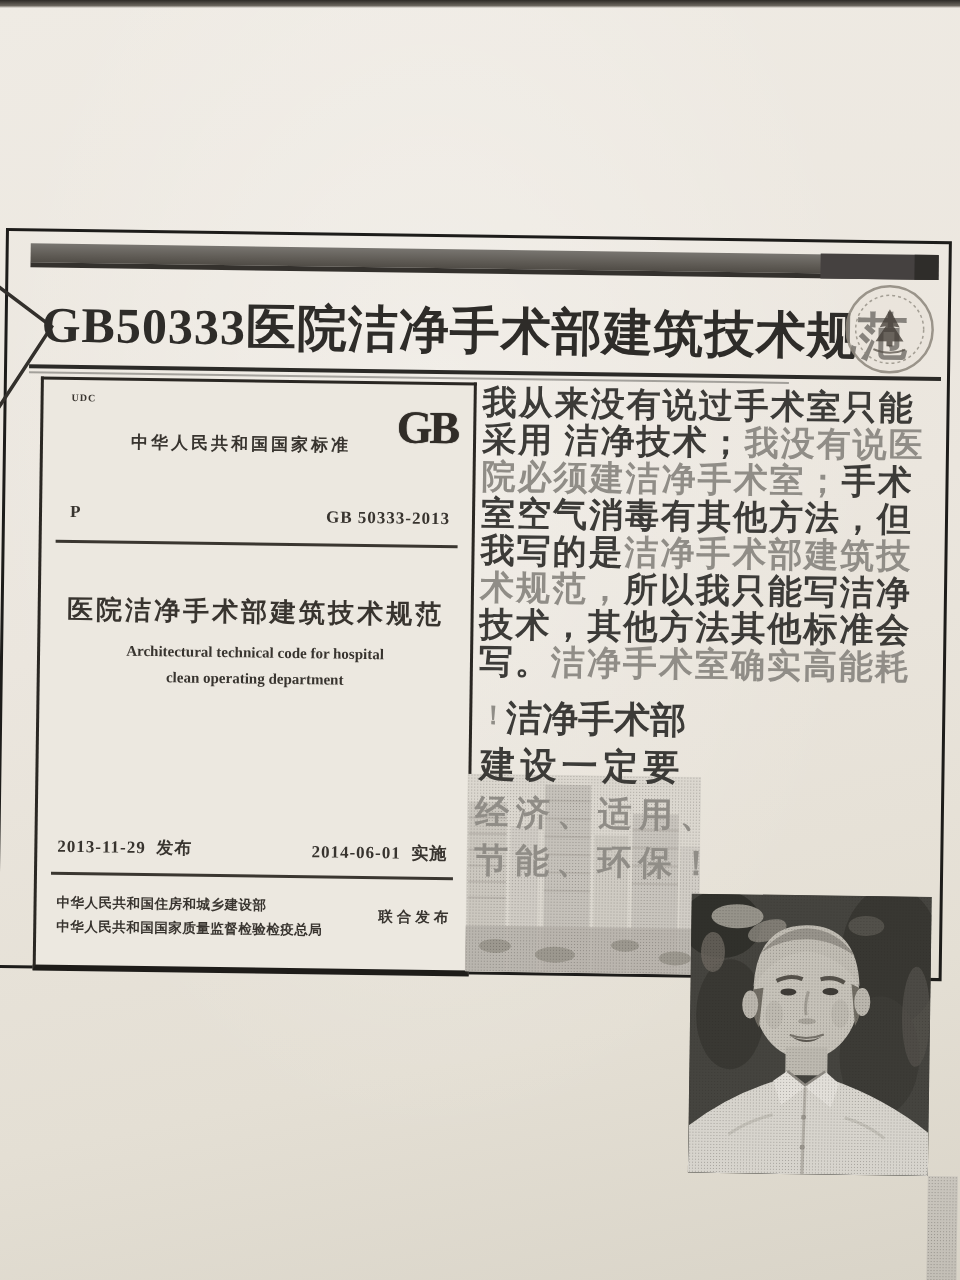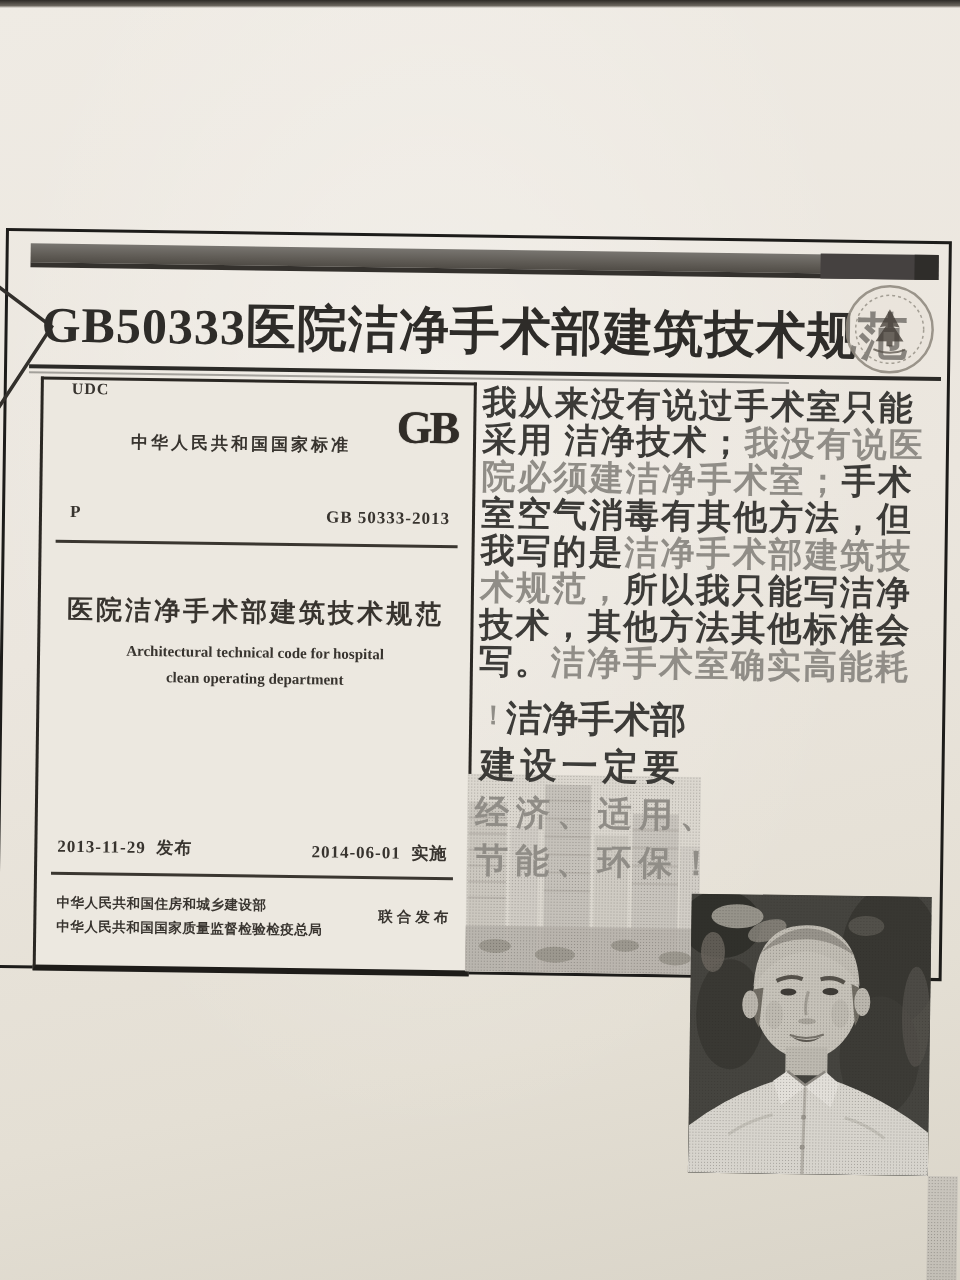--- a/index.html
+++ b/index.html
@@ -24,21 +24,21 @@
   .main-title{position:absolute;left:34px;top:60px;width:860px;
     font-size:50px;font-weight:bold;letter-spacing:1px;color:#2e2c29;white-space:nowrap;}
   .title-underline{position:absolute;left:22px;top:133px;width:912px;height:4px;background:#2b2a27;}
   .title-underline2{position:absolute;left:22px;top:140px;width:760px;height:2px;background:#2b2a27;opacity:.38;}
   .diamond-logo{position:absolute;left:-14px;top:40px;}
   .seal{position:absolute;left:836px;top:40px;opacity:.88;}
   
   .cover{position:absolute;left:34px;top:145px;width:430px;height:585px;
     border:3px solid #2a2723;border-bottom:6px solid #1e1c19;background:#ece8e0;
     font-weight:bold;color:#38342f;}
-  .udc{position:absolute;left:28px;top:0;font-size:16px;letter-spacing:1px;}
+  .udc{position:absolute;left:28px;top:12px;font-size:10px;letter-spacing:1px;}
   .nat-std{position:absolute;left:88px;top:50px;font-size:17px;letter-spacing:3px;}
   .gb-logo{position:absolute;right:16px;top:16px;font-size:46px;letter-spacing:-3px;
     color:#312d28;text-shadow:0 0 1px #312d28;}
   .p-label{position:absolute;left:28px;top:122px;font-size:17px;}
   .std-code{position:absolute;right:22px;top:124px;font-size:17px;letter-spacing:1px;}
   .cov-line1{position:absolute;left:14px;right:14px;top:160px;height:3px;background:#3a3630;}
   .cov-title{position:absolute;left:0;top:212px;width:100%;text-align:center;
     font-size:26px;letter-spacing:3px;}
   .cov-en1{position:absolute;left:0;top:262px;width:100%;text-align:center;font-size:15px;}
   .cov-en2{position:absolute;left:0;top:288px;width:100%;text-align:center;font-size:15px;}

